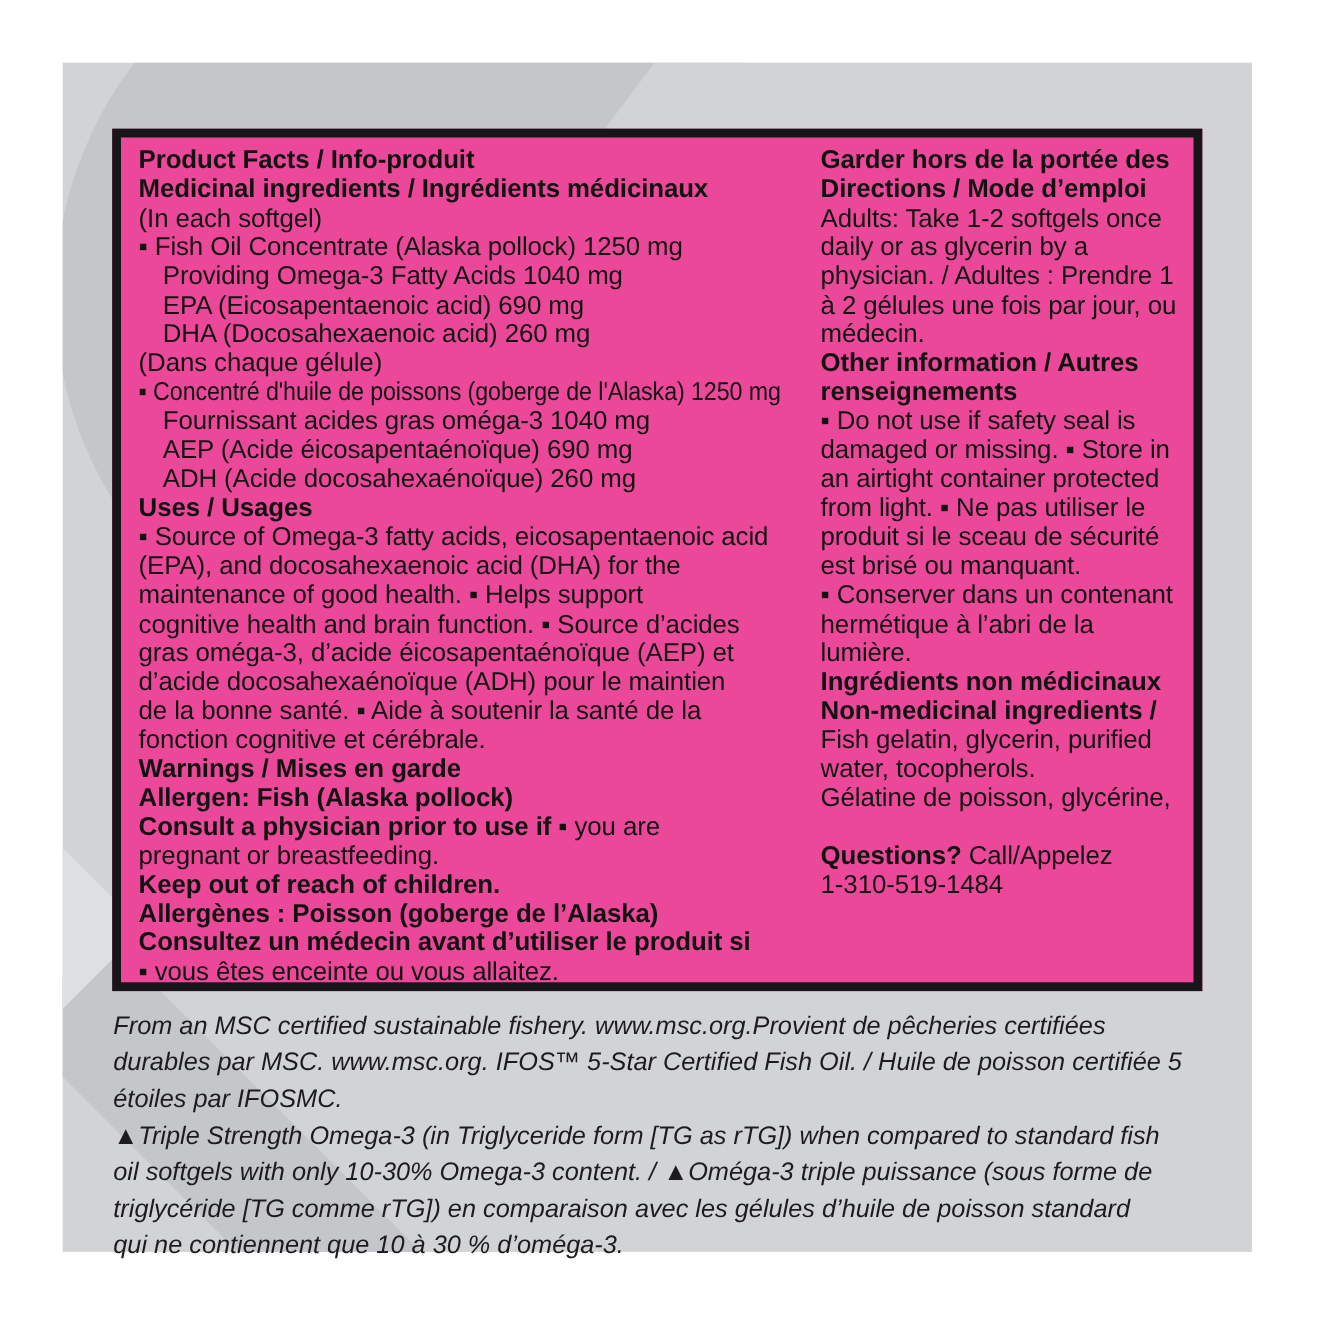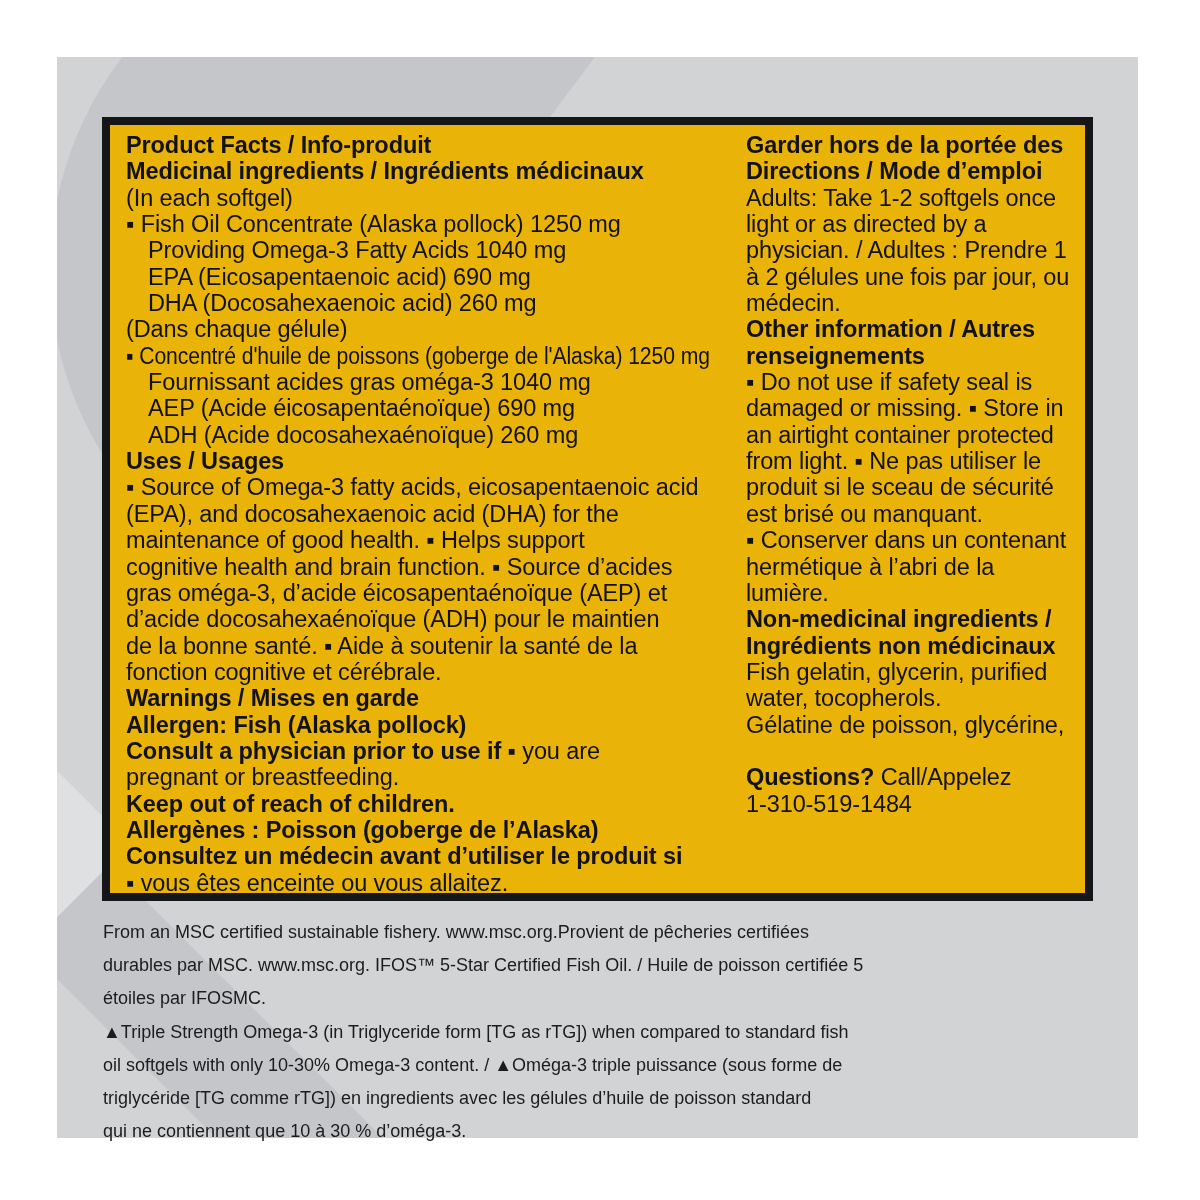--- a/index.html
+++ b/index.html
@@ -27,38 +27,38 @@
     transform:rotate(45deg);transform-origin:top left;
   }
   .bg-chevron{
     position:absolute;left:-62px;top:731px;width:112px;height:112px;
     background:var(--accent-light,#dfe0e2);
     transform:rotate(45deg);
   }
   
   .facts-box{
     position:absolute;left:102px;top:117px;width:975px;height:768px;
-    background:#eab308;border:8px solid var(--box-border,#161618);
+    background:#ec4899;border:8px solid var(--box-border,#161618);
   }
   .col{position:absolute;top:7px;}
   .col-left{left:16px;width:606px;}
   .col-right{left:636px;width:350px;}
   .line{
     white-space:nowrap;height:26.35px;line-height:26.35px;
     font-size:23.5px;letter-spacing:-0.1px;
   }
   .line .b{font-weight:bold;}
   .line.indent{padding-left:22px;}
   .line.condensed{transform:scaleX(0.90);transform-origin:left center;}
   .line.spacer{height:26.35px;}
   
   .footnotes{position:absolute;left:103px;top:916px;width:1000px;}
   .foot-line{
     white-space:nowrap;height:33.2px;line-height:33.2px;
-    font-size:18px;letter-spacing:0px;color:#1c1c1e;
+    font-size:23px;letter-spacing:0px;color:#1c1c1e;font-style:italic;
   }
 </style>
 </head>
 <body>
 
 <div class="canvas" style="--page-bg: #ffffff; --panel-bg: #d2d3d5; --accent-dark: #c5c6c9; --accent-light: #dfe0e2; --box-border: #161618; --text: #121212;">
   <div class="bg-square">
     <div class="bg-circle"></div>
     <div class="bg-wedge"></div>
     <div class="bg-stripe"></div>
@@ -94,48 +94,48 @@
         <div class="line"><span>pregnant or breastfeeding.</span></div>
         <div class="line"><span class="b">Keep out of reach of children.</span></div>
         <div class="line"><span class="b">Allergènes : Poisson (goberge de l’Alaska)</span></div>
         <div class="line"><span class="b">Consultez un médecin avant d’utiliser le produit si</span></div>
         <div class="line"><span>▪ vous êtes enceinte ou vous allaitez.</span></div>
       </div>
     <div class="col col-right">
         <div class="line"><span class="b">Garder hors de la portée des</span></div>
         <div class="line"><span class="b">Directions / Mode d’emploi</span></div>
         <div class="line"><span>Adults: Take 1-2 softgels once</span></div>
-        <div class="line"><span>light or as directed by a</span></div>
+        <div class="line"><span>daily or as glycerin by a</span></div>
         <div class="line"><span>physician. / Adultes : Prendre 1</span></div>
         <div class="line"><span>à 2 gélules une fois par jour, ou</span></div>
         <div class="line"><span>médecin.</span></div>
         <div class="line"><span class="b">Other information / Autres</span></div>
         <div class="line"><span class="b">renseignements</span></div>
         <div class="line"><span>▪ Do not use if safety seal is</span></div>
         <div class="line"><span>damaged or missing. ▪ Store in</span></div>
         <div class="line"><span>an airtight container protected</span></div>
         <div class="line"><span>from light. ▪ Ne pas utiliser le</span></div>
         <div class="line"><span>produit si le sceau de sécurité</span></div>
         <div class="line"><span>est brisé ou manquant.</span></div>
         <div class="line"><span>▪ Conserver dans un contenant</span></div>
         <div class="line"><span>hermétique à l’abri de la</span></div>
         <div class="line"><span>lumière.</span></div>
+        <div class="line"><span class="b">Ingrédients non médicinaux</span></div>
         <div class="line"><span class="b">Non-medicinal ingredients /</span></div>
-        <div class="line"><span class="b">Ingrédients non médicinaux</span></div>
         <div class="line"><span>Fish gelatin, glycerin, purified</span></div>
         <div class="line"><span>water, tocopherols.</span></div>
         <div class="line"><span>Gélatine de poisson, glycérine,</span></div>
         <div class="line spacer"></div>
         <div class="line"><span class="b">Questions? </span><span>Call/Appelez</span></div>
         <div class="line"><span>1-310-519-1484</span></div>
       </div>
   </div>
 
   <div class="footnotes">
       <div class="foot-line"><span>From an MSC certified sustainable fishery. www.msc.org.Provient de pêcheries certifiées</span></div>
       <div class="foot-line"><span>durables par MSC. www.msc.org. IFOS™ 5-Star Certified Fish Oil. / Huile de poisson certifiée 5</span></div>
       <div class="foot-line"><span>étoiles par IFOSMC.</span></div>
       <div class="foot-line"><span>▲Triple Strength Omega-3 (in Triglyceride form [TG as rTG]) when compared to standard fish</span></div>
       <div class="foot-line"><span>oil softgels with only 10-30% Omega-3 content. / ▲Oméga-3 triple puissance (sous forme de</span></div>
-      <div class="foot-line"><span>triglycéride [TG comme rTG]) en ingredients avec les gélules d’huile de poisson standard</span></div>
+      <div class="foot-line"><span>triglycéride [TG comme rTG]) en comparaison avec les gélules d’huile de poisson standard</span></div>
       <div class="foot-line"><span>qui ne contiennent que 10 à 30 % d’oméga-3.</span></div>
     </div>
 </div>
 
 </body></html>

